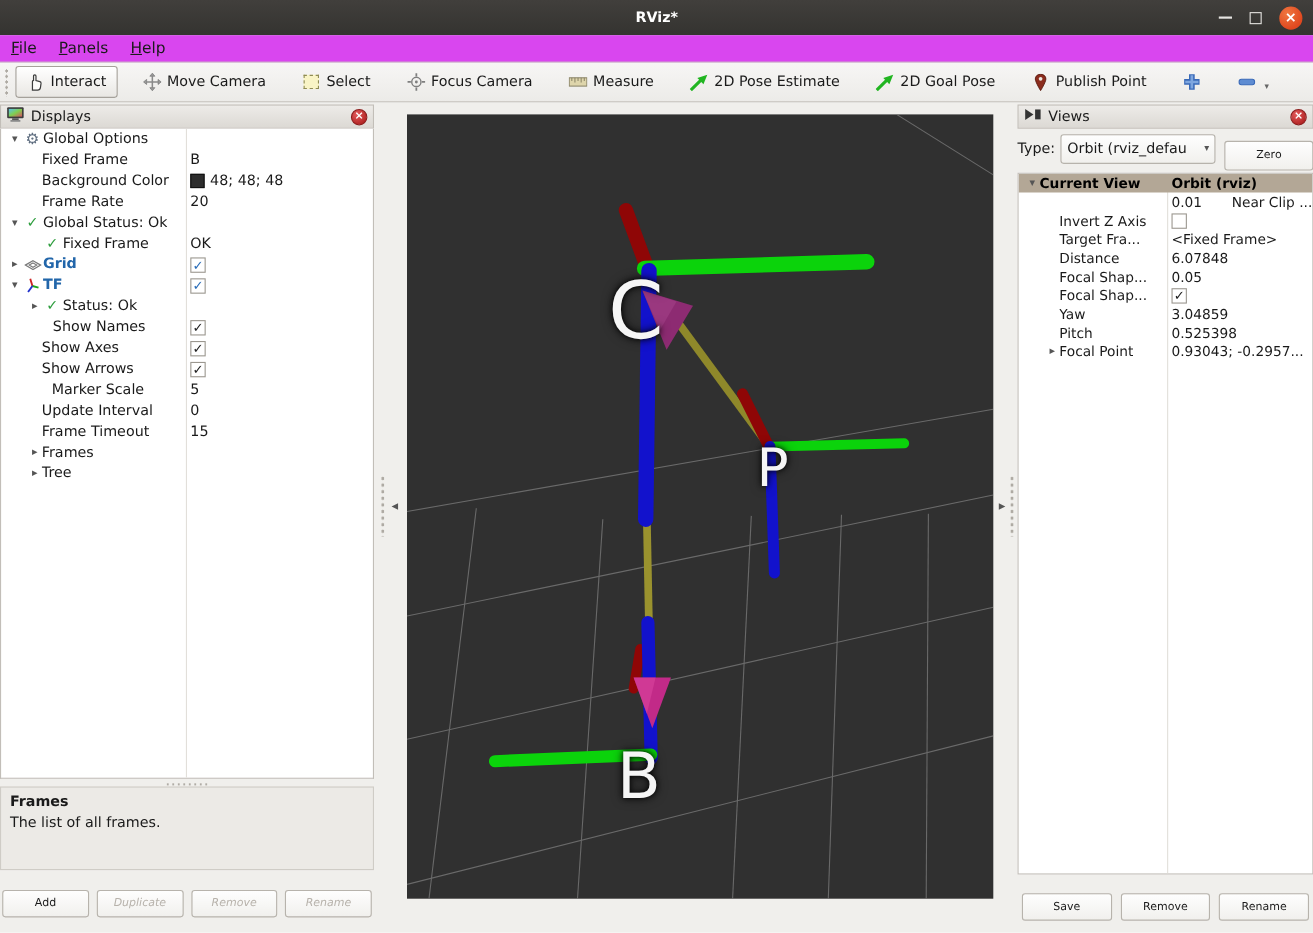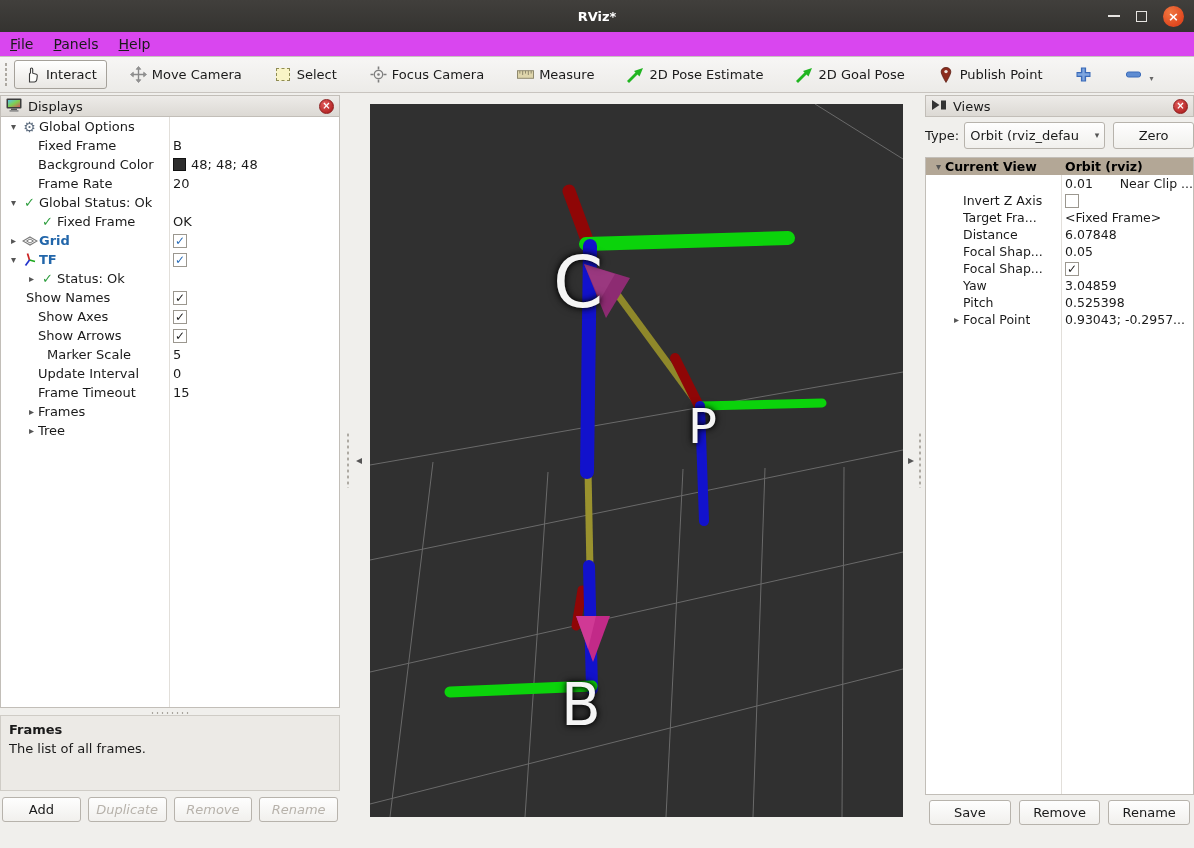--- a/index.html
+++ b/index.html
@@ -60,21 +60,21 @@
   .swatch { width:13px; height:13px; border:1px solid #111; display:inline-block; }
   .greencheck { color:#2f9e3f; font-weight:bold; font-size:13px; }
   .gearicon { color:#5f6e80; font-size:14px; }
   .resize-dots { position:absolute; left:150px; top:616px; width:40px; height:4px;
     background-image:radial-gradient(#a9a59e 1px, transparent 1.2px); background-size:5px 4px; }
   .dhelp { position:absolute; left:0; top:620px; width:340px; height:76px; background:#eceae6;
     border:1px solid #cfccc6; padding:5px 8px; font-size:13px; line-height:1.45; }
   .dhelp .ht { font-weight:bold; }
   .dbuttons { position:absolute; left:0; top:702px; width:340px; display:flex; gap:7px; padding:0 2px; }
   .btn { flex:1; height:25px; background:linear-gradient(#fefefe,#f1f0ed); border:1px solid #b7b3ac;
-    border-radius:3px; font-size:13px; display:flex; align-items:center; justify-content:center; color:#1a1a1a; }
+    border-radius:3px; font-size:10px; display:flex; align-items:center; justify-content:center; color:#1a1a1a;margin-top:12px; }
   .btn.disabled { color:#b7b2ab;font-style:italic; }
   
   .gutter-arrow { position:absolute; color:#555; font-size:12px; }
   .gutter-dots-v { position:absolute; width:4px; height:56px;
     background-image:radial-gradient(#aeaaa3 1px, transparent 1.2px); background-size:4px 6px; }
   
   .viewport { position:absolute; left:370px; top:104px; width:533px; height:713px; background:#303030; overflow:hidden; }
   .vlabel { position:absolute; color:#f5f5f5; line-height:1;
     text-shadow:0 0 5px rgba(0,0,0,.95), 0 0 10px rgba(0,0,0,.7); font-weight:400; }
   .vlabel.c { left:183px; top:142px; font-size:72px; }
@@ -314,21 +314,21 @@
             <span class="cb blue">✓</span>
           </span>
         </div>
         <div class="trow" style="padding-left: 24px;">
           <span class="arrowslot">▸</span>
           <span class="ricon">
             <span class="greencheck">✓</span>
           </span>
           <span class="rlabel ">Status: Ok</span>
         </div>
-        <div class="trow" style="padding-left: 12px;">
+        <div class="trow" style="padding-left: 34px;">
           <span class="arrowslot"></span>
           <span class="rlabel ">Show Names</span>
           <span class="rvalue">
             <span class="cb dark">✓</span>
           </span>
         </div>
         <div class="trow" style="padding-left: 24px;">
           <span class="arrowslot"></span>
           <span class="rlabel ">Show Axes</span>
           <span class="rvalue">

